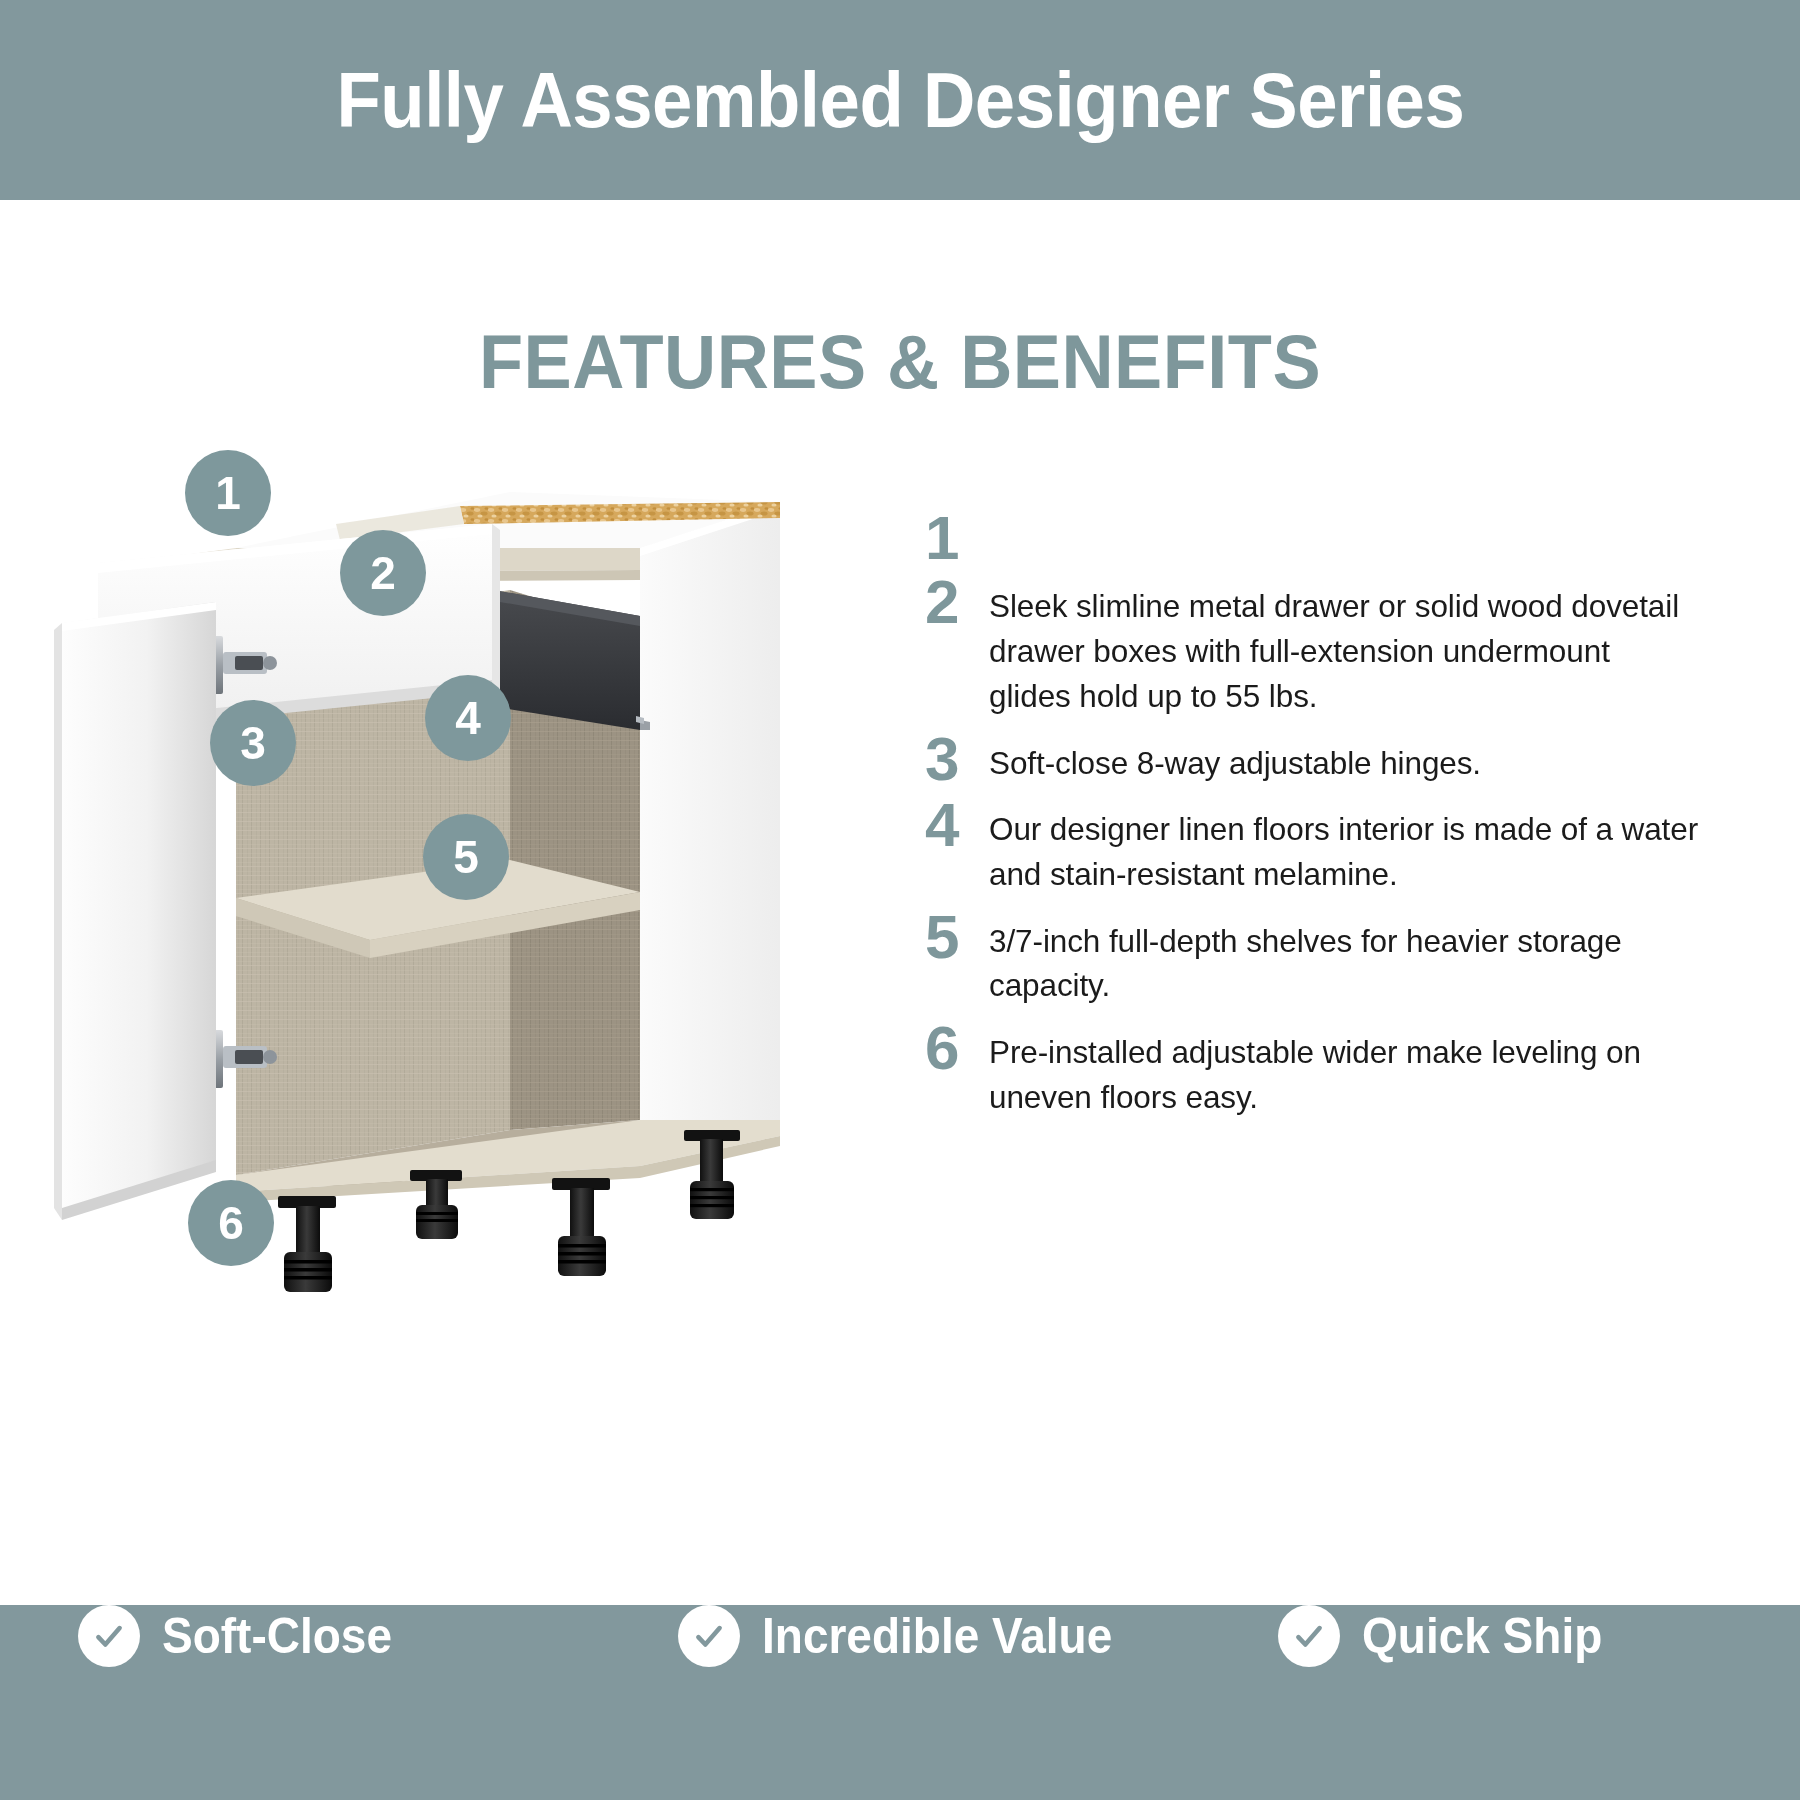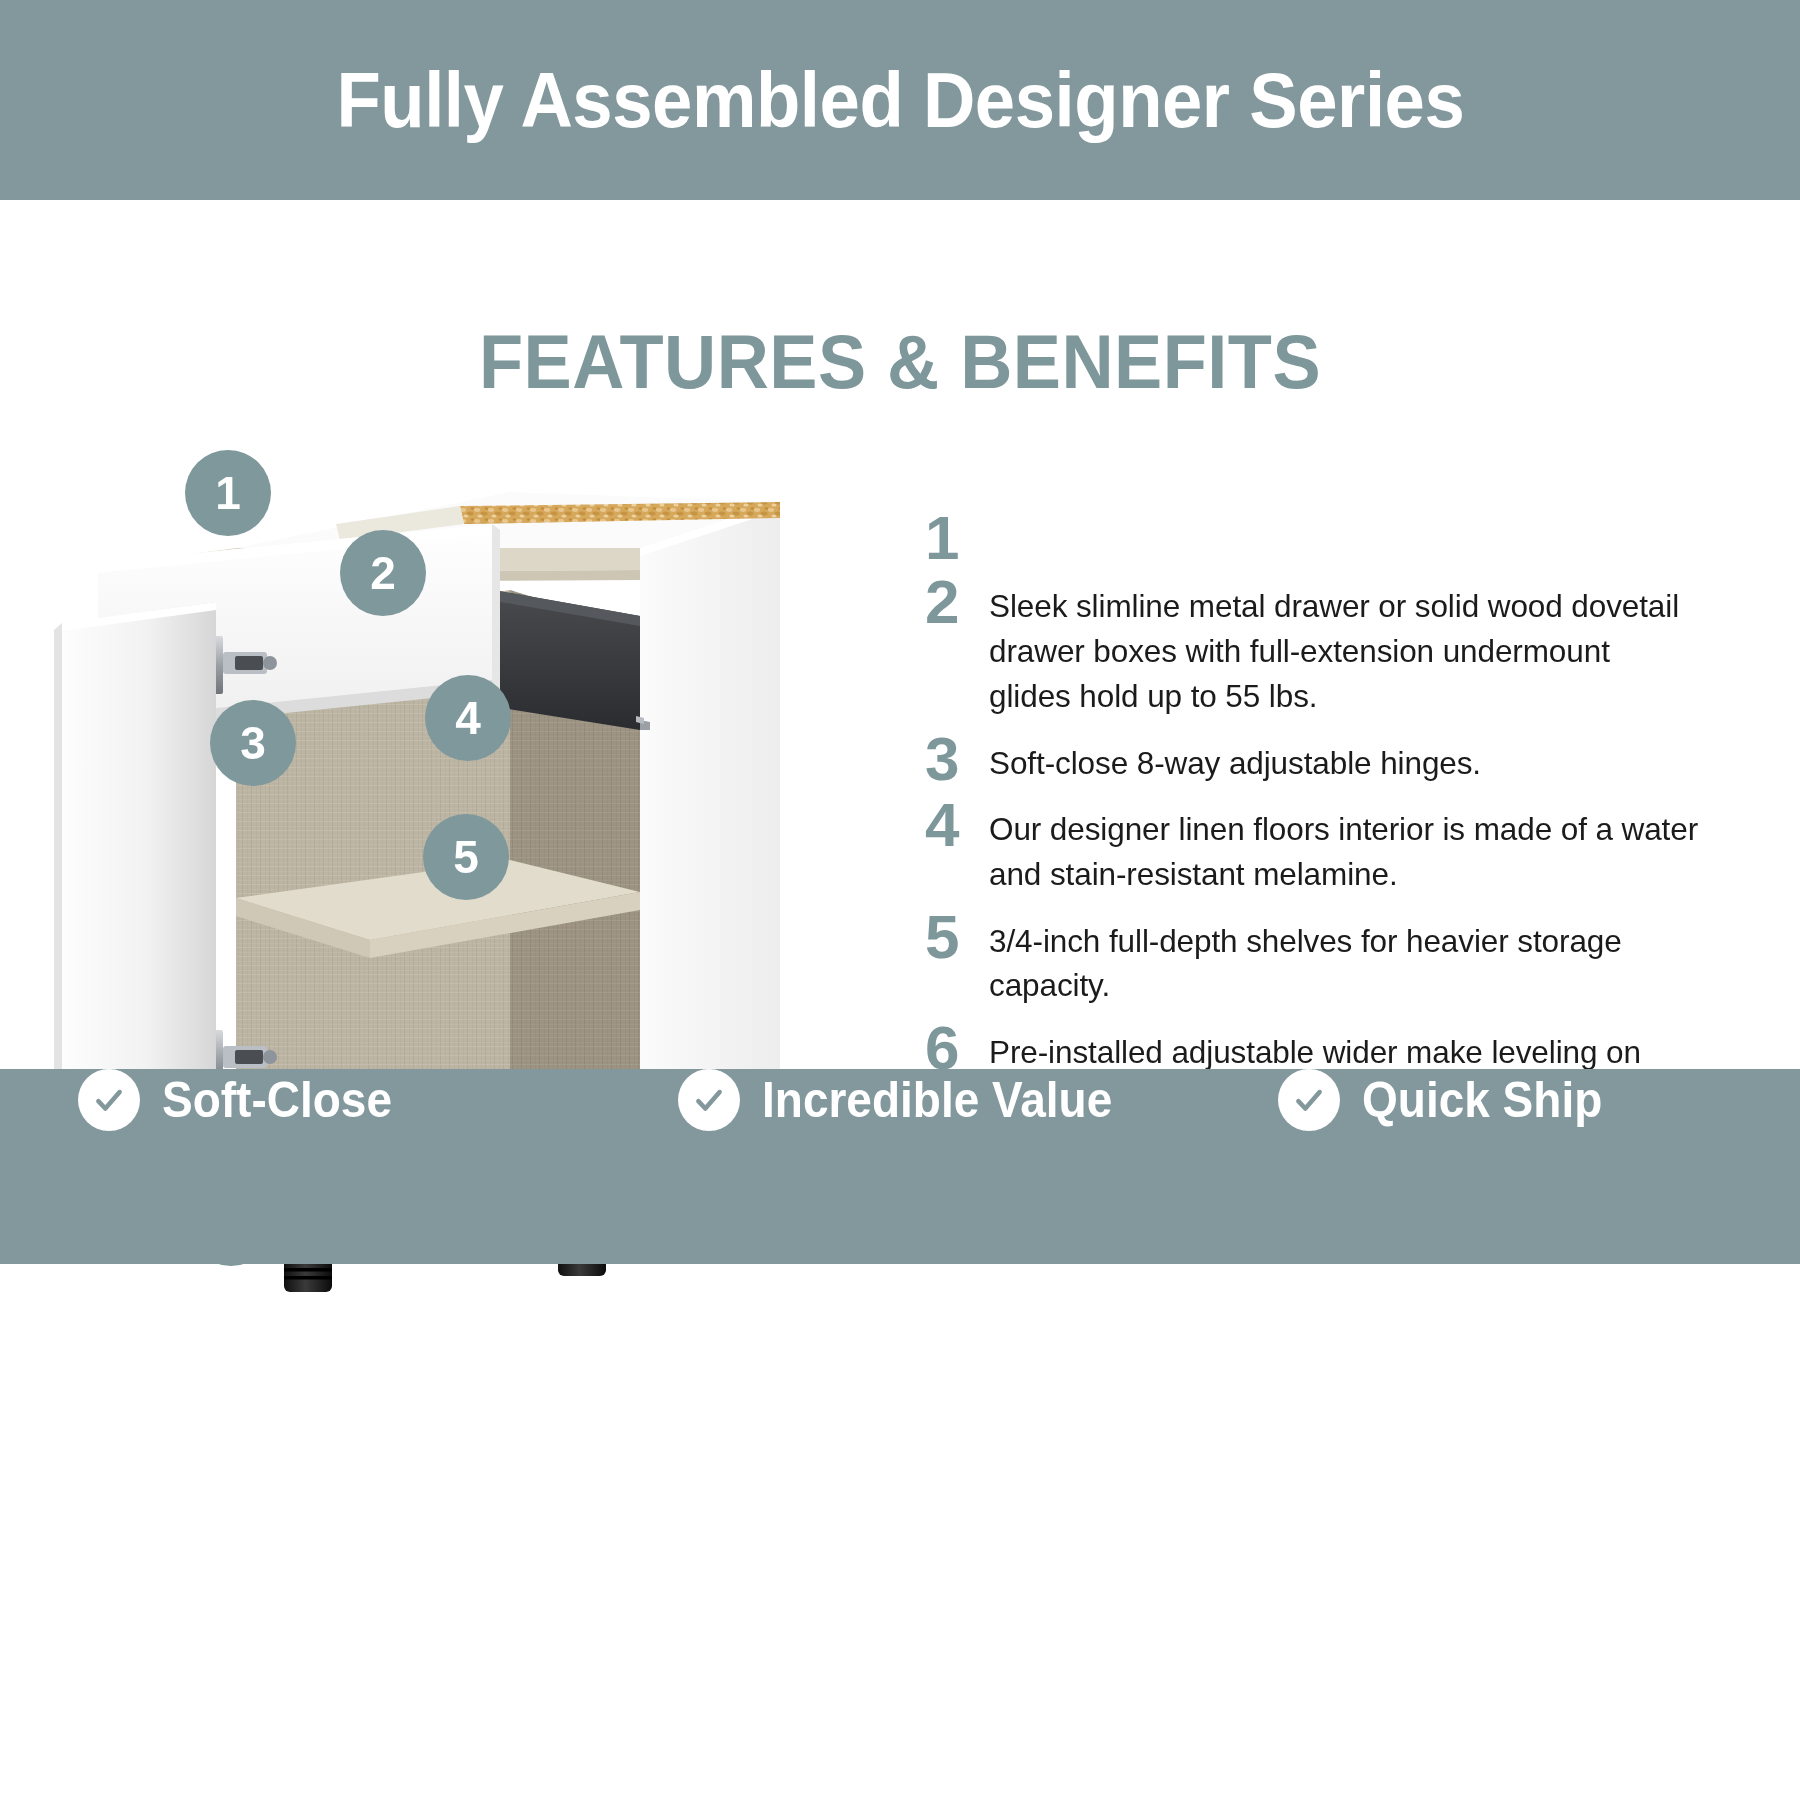--- a/index.html
+++ b/index.html
@@ -2,21 +2,21 @@
 <html><head>
 <meta charset="utf-8">
 <style>
   * { margin:0; padding:0; box-sizing:border-box; }
   html, body {
     width:1800px; height:1800px;
     background:#ffffff;
     font-family:"Liberation Sans", sans-serif;
     overflow:hidden;
   }
-  .page { position:relative; width:1800px; height:1264px; background:#fff; }
+  .page { position:relative; width:1800px; height:1800px; background:#fff; }
 
   
   .header-banner {
     position:absolute; left:0; top:0; width:1800px; height:200px;
     background:#82989d;
     display:flex; align-items:center; justify-content:center;
   }
   .header-title {
     color:#ffffff;
     font-family:"Liberation Sans Narrow","Liberation Sans",sans-serif;
@@ -292,21 +292,21 @@
       <div class="feature-text">Soft-close 8-way adjustable hinges.</div>
     </div>
 
     <div class="feature-row">
       <div class="feature-num">4</div>
       <div class="feature-text">Our designer linen floors interior is made of a water and stain-resistant melamine.</div>
     </div>
 
     <div class="feature-row">
       <div class="feature-num">5</div>
-      <div class="feature-text">3/4-inch full-depth shelves for heavier storage capacity.</div>
+      <div class="feature-text">3/7-inch full-depth shelves for heavier storage capacity.</div>
     </div>
 
     <div class="feature-row">
       <div class="feature-num">6</div>
       <div class="feature-text">Pre-installed adjustable wider make leveling on uneven floors easy.</div>
     </div>
 
   </div>
 
   <div class="footer-banner">

